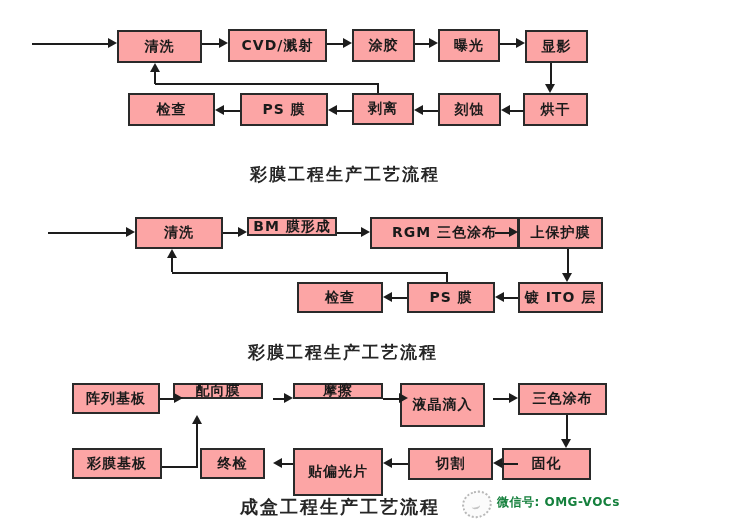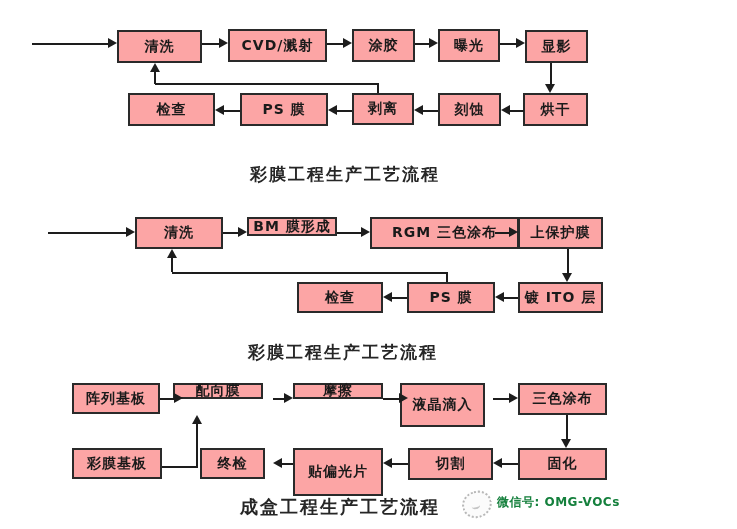--- a/index.html
+++ b/index.html
@@ -147,21 +147,21 @@
     <div class="h" style="left:273px;top:398px;width:11px"></div>
     <div class="ar" style="left:284px;top:393px"></div>
     <div class="h" style="left:383px;top:398px;width:16px"></div>
     <div class="ar" style="left:399px;top:393px"></div>
     <div class="h" style="left:493px;top:398px;width:16px"></div>
     <div class="ar" style="left:509px;top:393px"></div>
 
     <div class="v" style="left:566px;top:415px;height:24px"></div>
     <div class="ad" style="left:561px;top:439px"></div>
 
-    <div class="box" style="left:518px;top:448px;width:89px;height:32px">固化</div>
+    <div class="box" style="left:502px;top:448px;width:89px;height:32px">固化</div>
     <div class="box" style="left:408px;top:448px;width:85px;height:32px">切割</div>
     <div class="box" style="left:293px;top:448px;width:90px;height:48px">贴偏光片</div>
     <div class="box" style="left:200px;top:448px;width:65px;height:31px">终检</div>
     <div class="box" style="left:72px;top:448px;width:90px;height:31px">彩膜基板</div>
 
     <div class="al" style="left:493px;top:458px"></div>
     <div class="h" style="left:502px;top:463px;width:16px"></div>
     <div class="al" style="left:383px;top:458px"></div>
     <div class="h" style="left:392px;top:463px;width:16px"></div>
     <div class="al" style="left:273px;top:458px"></div>

